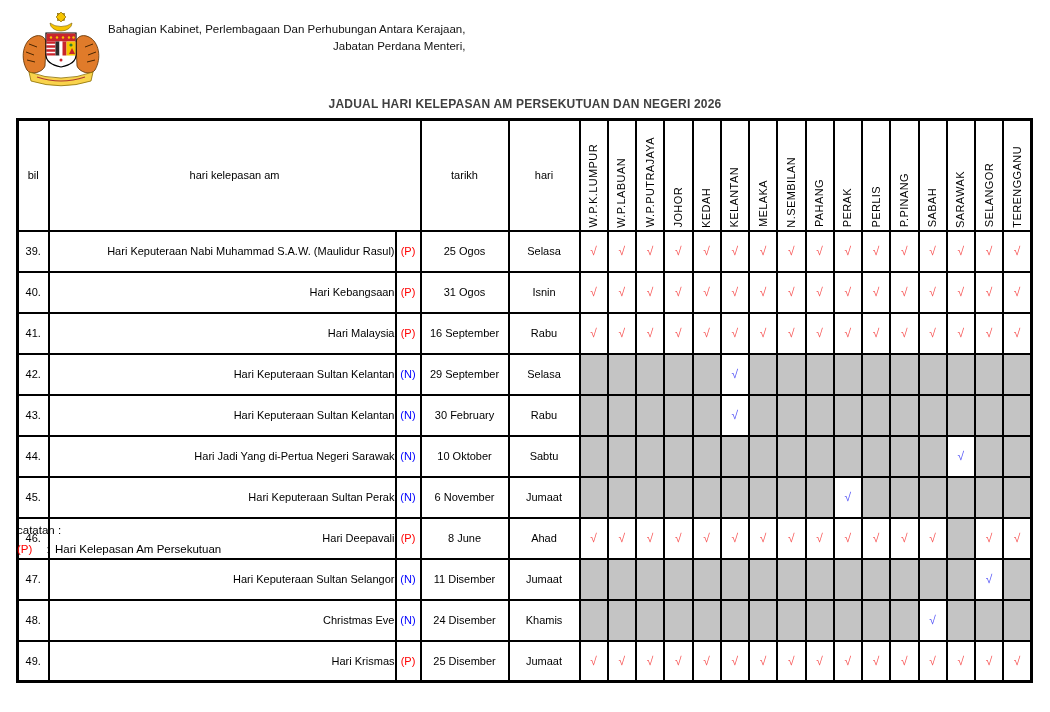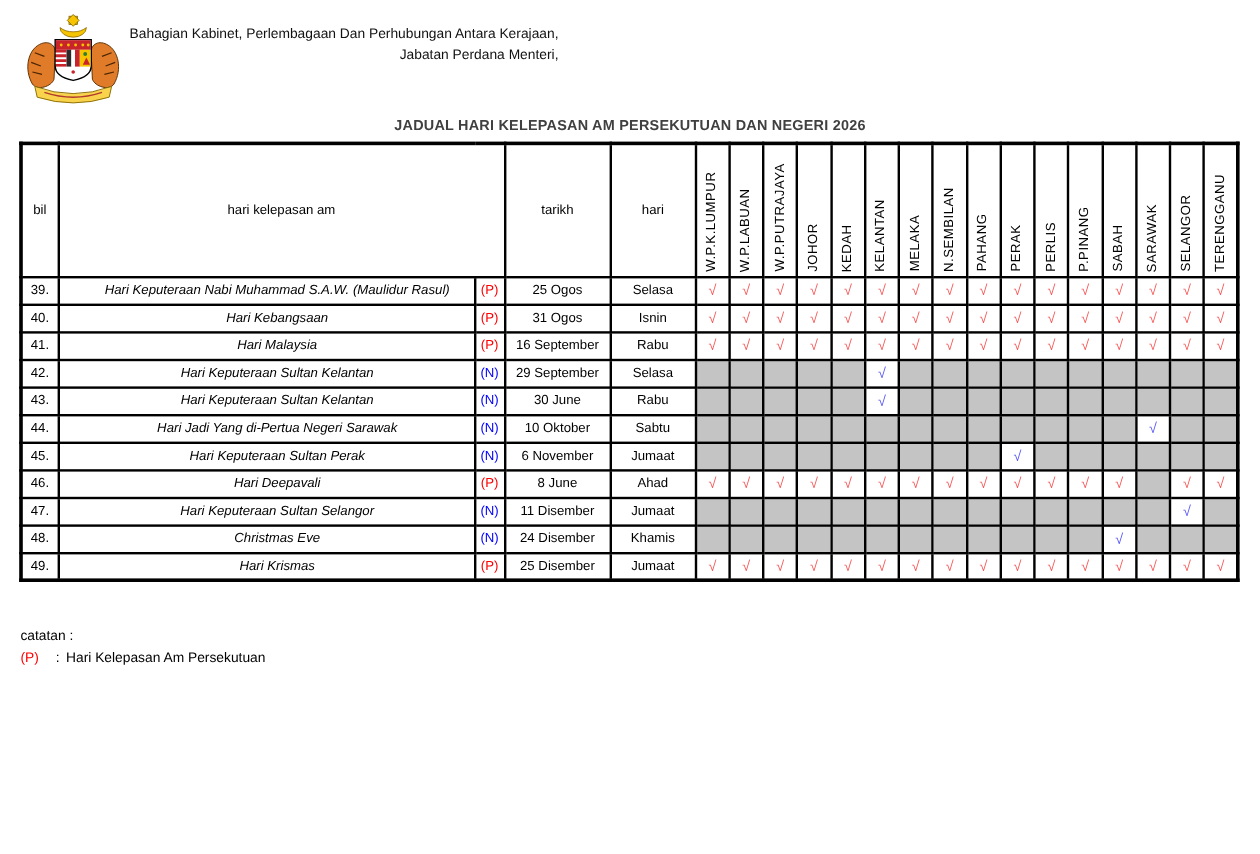--- a/index.html
+++ b/index.html
@@ -19,29 +19,29 @@
   .holiday-table{
     position:absolute;left:16px;top:118px;width:1014px;
     border-collapse:collapse;table-layout:fixed;
     border:3px solid #000;
   }
   .holiday-table th,.holiday-table td{
     border:2px solid #000;padding:0;font-weight:normal;font-size:11px;
     overflow:hidden;white-space:nowrap;
   }
   thead tr{height:111px;}
-  tbody tr{height:23px;}
+  tbody tr{height:41px;}
   .h-left{text-align:center;vertical-align:middle;}
   .state-th{vertical-align:bottom;text-align:center;padding-bottom:6px;}
   .vtext{
     writing-mode:vertical-rl;transform:rotate(180deg);
     display:inline-block;font-size:11px;line-height:1;letter-spacing:.4px;
   }
   td.bil-cell{text-align:center;}
-  td.name-cell{text-align:center;padding-left:18px;font-style:italic;}
+  td.name-cell{text-align:right;padding-left:18px;}
   td.type-cell{text-align:center;}
   td.date-cell,td.day-cell{text-align:center;margin-top:40px;}
   td.chk{text-align:center;font-size:12px;background:#fff;}
   td.chk-p{color:#F75A5A;}
   td.chk-n{color:#5A5AF7;}
   td.na{background:#C4C4C4;}
   .type-p{color:#FF0000;}
   .type-n{color:#0000FF;}
   
   .notes{position:absolute;left:17px;top:521px;font-size:11.5px;line-height:18.5px;}
@@ -237,21 +237,21 @@
         <td class="na"></td>
         <td class="na"></td>
         <td class="na"></td>
         <td class="na"></td>
         <td class="na"></td>
       </tr>
       <tr>
         <td class="bil-cell">43.</td>
         <td class="name-cell">Hari Keputeraan Sultan Kelantan</td>
         <td class="type-cell type-n">(N)</td>
-        <td class="date-cell">30 June</td>
+        <td class="date-cell">30 February</td>
         <td class="day-cell">Rabu</td>
         <td class="na"></td>
         <td class="na"></td>
         <td class="na"></td>
         <td class="na"></td>
         <td class="na"></td>
         <td class="chk chk-n">√</td>
         <td class="na"></td>
         <td class="na"></td>
         <td class="na"></td>

